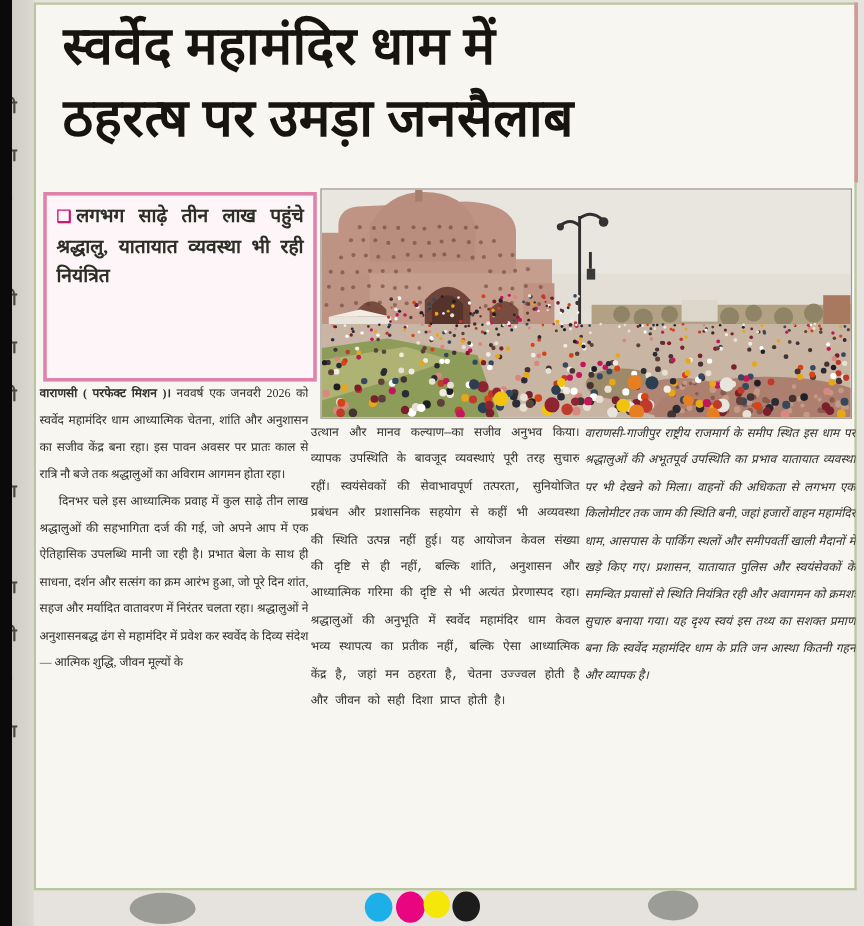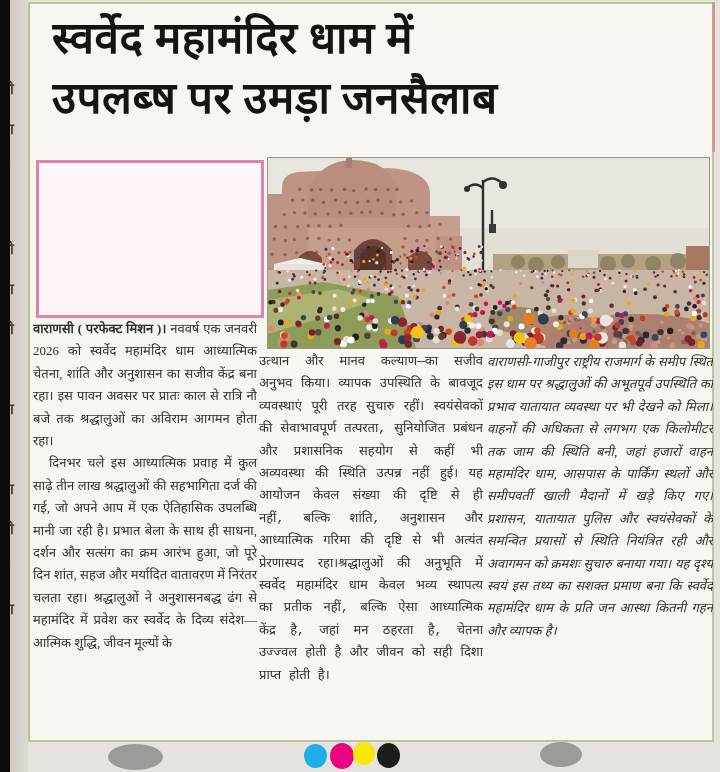--- a/index.html
+++ b/index.html
@@ -26,21 +26,21 @@
   #headline1{top:6px;}
   #headline2{top:66px;}
 
   
   #highlight-box{left:6px;top:156px;width:228px;height:158px;box-sizing:border-box;
     border:3px solid #e083aa;background:#fdf5f7;padding:6px 8px 4px 8px;}
   .hl-item{color:#2c2e26;font-weight:700;font-size:16px;line-height:24.5px;text-align:justify;}
   .hl-bullet{color:#d4156f;font-weight:700;font-size:14px;padding-right:4px;}
 
   
-  .col{color:#33312e;font-size:13px;line-height:22.4px;text-align:justify;overflow:hidden;}
+  .col{color:#33312e;font-size:10px;line-height:22.4px;text-align:justify;overflow:hidden;}
   #col1{left:3px;top:314px;width:224px;height:422px;}
   #col2{left:229px;top:347px;width:224px;height:389px;font-family:Liberation Mono, monospace;}
   #col3{left:457px;top:347px;width:226px;height:389px;font-style:italic;}
   .col p{margin:0;}
   .col p.indent{text-indent:16px;}
   .dateline{font-weight:700;}
 
   
   #photo{left:237px;top:153px;width:443px;height:192px;border:1px solid #9a968e;box-sizing:border-box;background:#e7e3dd;overflow:hidden;}
   #photo svg{display:block;}
@@ -73,23 +73,24 @@
     <span style="top: 438px;">ं</span>
     <span style="top: 478px;">ा</span>
     <span style="top: 518px;">ी</span>
     <span style="top: 558px;">त</span>
     <span style="top: 598px;">ा</span>
     <span style="top: 638px;">।</span>
   </div>
 
 <div class="abs" id="clipping">
   <div class="abs headline" id="headline1">स्वर्वेद महामंदिर धाम में</div>
-  <div class="abs headline" id="headline2">उपलब्ष पर उमड़ा जनसैलाब</div>
+  <div class="abs headline" id="headline2">ठहरत्ष पर उमड़ा जनसैलाब</div>
 
   <div class="abs" id="highlight-box">
+    <div class="hl-item"><span class="hl-bullet">❑</span><span>लगभग साढ़े तीन लाख पहुंचे श्रद्धालु, यातायात व्यवस्था भी रही नियंत्रित</span></div>
   </div>
 
   <div class="abs" id="photo">
     <svg width="441" height="190" viewBox="0 0 441 190">
 
       <rect x="0" y="0" width="441" height="190" fill="#e9e5df"></rect>
       <rect x="0" y="70" width="441" height="60" fill="#e3ded6"></rect>
 
       <rect x="225" y="96" width="216" height="30" fill="#b3a183"></rect>
       <g fill="#8f8466">

